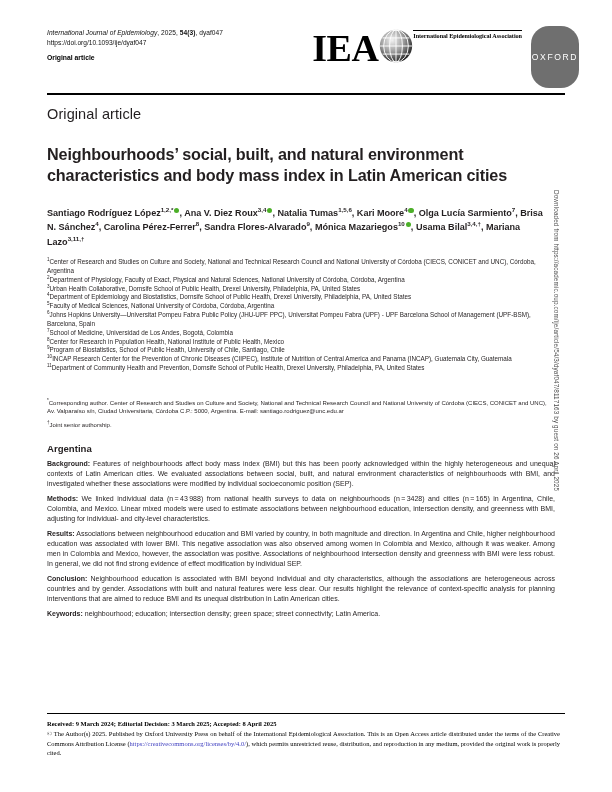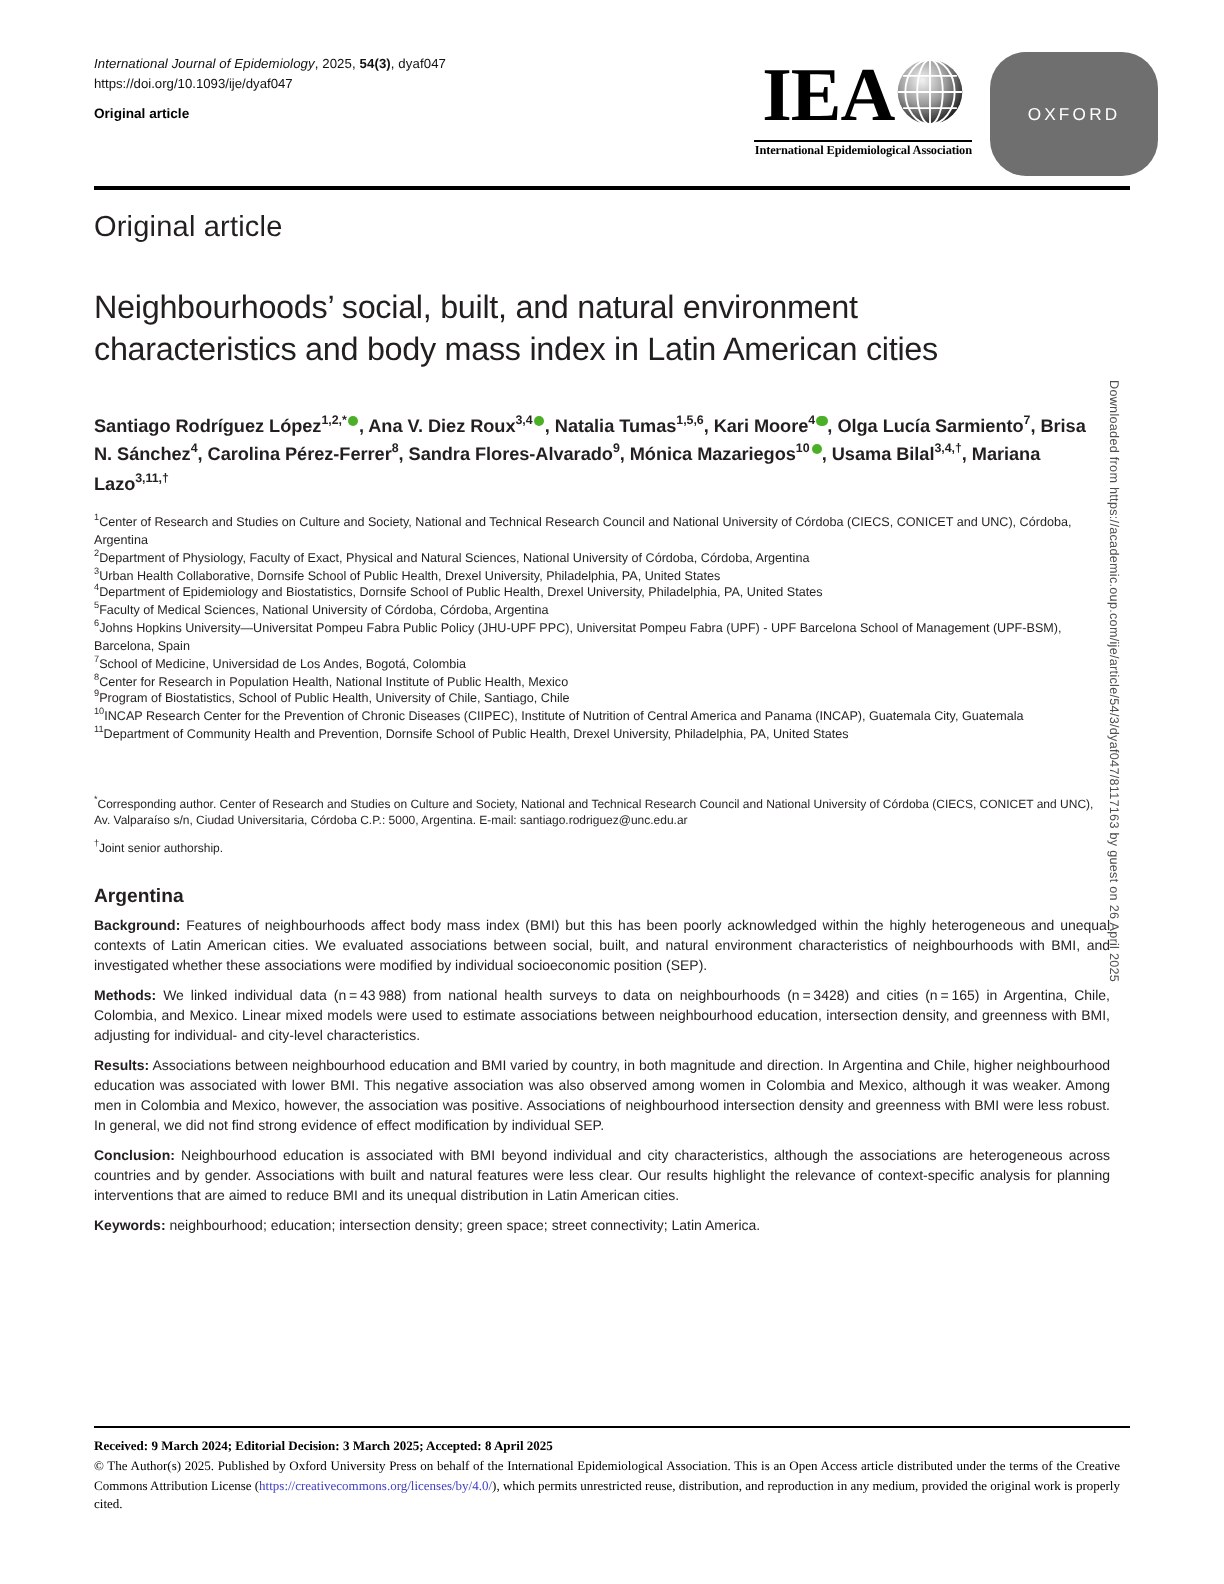--- a/index.html
+++ b/index.html
@@ -59,22 +59,20 @@
   
   .logo-block {
     position: absolute;
     right: 33px;
     top: 26px;
     display: flex;
     align-items: flex-start;
   }
   .iea-logo {
     display: flex;
-    flex-direction: column;
-    align-items: center;
     margin-right: 9px;
     padding-top: 2px;
   }
   .iea-row {
     display: flex;
     align-items: center;
   }
   .iea-text {
     font-family: "Liberation Serif", serif;
     font-size: 38px;
@@ -93,21 +91,21 @@
     font-weight: bold;
     letter-spacing: -0.05px;
     margin-top: 1.5px;
     border-top: 1px solid #000;
     padding-top: 1.5px;
     width: 100%;
     text-align: center;
     white-space: nowrap;
   }
   .oxford-box {
-    width: 84px;
+    width: 48px;
     height: 62px;
     background: #6f6f6f;
     display: flex;
     align-items: center;
     justify-content: center;
     border-radius: 18px;
   }
   .oxford-text {
     color: #ffffff;
     font-size: 8.6px;
@@ -132,21 +130,21 @@
     font-size: 14.5px;
     color: #231f20;
     letter-spacing: 0.1px;
   }
   .article-title {
     position: absolute;
     left: 47px;
     top: 133px;
     width: 478px;
     font-size: 16.2px;
-    font-weight: normal;
+    font-weight: bold;
     line-height: 21.5px;
     letter-spacing: -0.15px;
     color: #231f20;
   }
 
   
   .authors {
     position: absolute;
     left: 47px;
     top: 206px;

